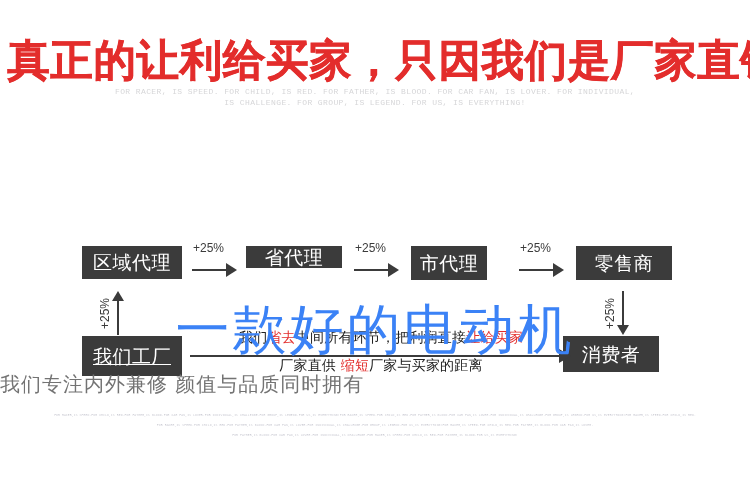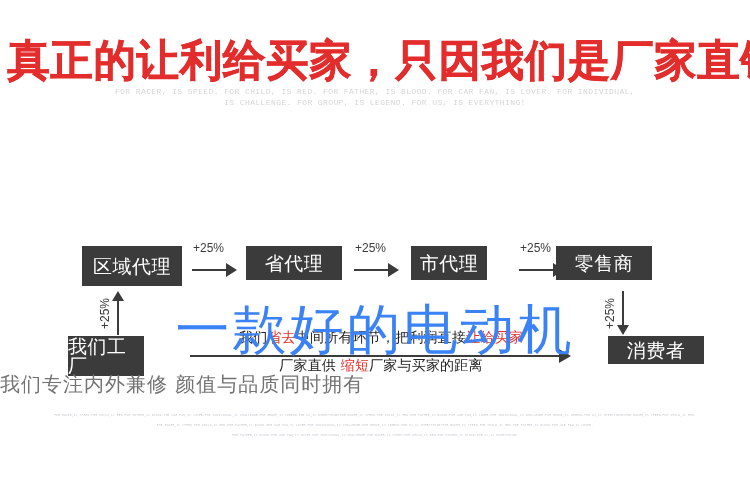--- a/index.html
+++ b/index.html
@@ -80,28 +80,28 @@
     font-size: 19px;
     line-height: 1;
     display: flex;
     align-items: center;
     justify-content: center;
     letter-spacing: 0.5px;
     font-family: "DejaVu Sans", "Liberation Sans", sans-serif;
   }
 
   
-  .node-region   { left: 82px;  top: 131px; width: 100px; height: 40px; }
-  .node-province { left: 246px; top: 131px; width: 96px;  height: 34px; }
+  .node-region   { left: 82px;  top: 131px; width: 100px; height: 33px; }
+  .node-province { left: 246px; top: 131px; width: 96px;  height: 22px; }
   .node-city     { left: 411px; top: 131px; width: 76px;  height: 34px; }
-  .node-retail   { left: 556px; top: 131px; width: 96px;  height: 34px; }
-
-  
-  .node-factory  { left: 68px;  top: 221px; width: 76px; height: 40px; }
-  .node-consumer { left: 608px; top: 221px; width: 96px;  height: 28px; }
+  .node-retail   { left: 576px; top: 131px; width: 96px;  height: 34px; }
+
+  
+  .node-factory  { left: 82px;  top: 221px; width: 100px; height: 40px; text-decoration: underline; }
+  .node-consumer { left: 563px; top: 221px; width: 96px;  height: 36px; }
 
   
   .h-arrow {
     position: absolute;
     height: 14px;
   }
   .h-arrow .shaft {
     position: absolute;
     left: 0;
     top: 6px;

